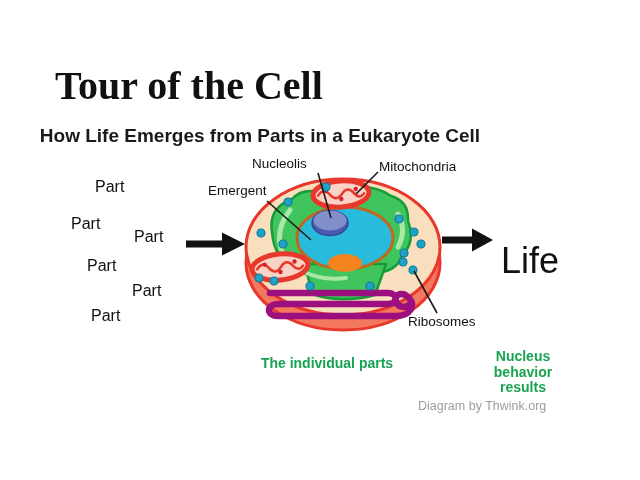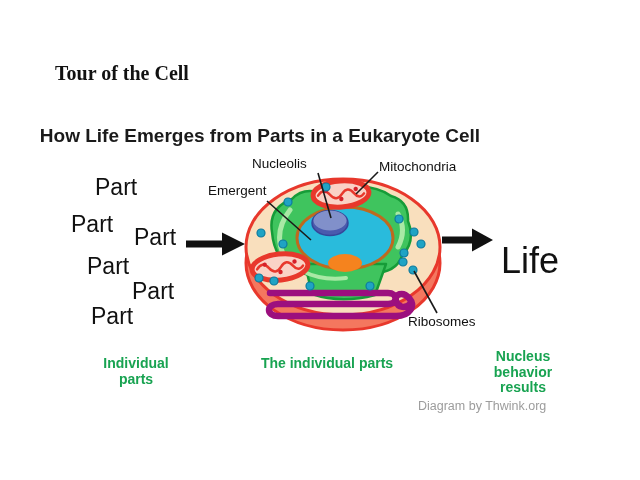--- a/index.html
+++ b/index.html
@@ -1,23 +1,23 @@
 <!DOCTYPE html>
 <html><head>
 <meta charset="utf-8">
 <style>
   html,body{margin:0;padding:0;background:#fff;}
   .slide{position:relative;width:640px;height:480px;background:#ffffff;overflow:hidden;
          font-family:"Liberation Sans","DejaVu Sans",sans-serif;color:#1a1a1a;}
   .abs{position:absolute;}
   .title{font-family:"Liberation Serif","DejaVu Serif",serif;font-weight:bold;
-         font-size:20px;left:55px;top:62px;color:#111;margin:0;}
+         font-size:40px;left:55px;top:62px;color:#111;margin:0;}
   .subtitle{left:0;top:125px;width:520px;text-align:center;font-weight:bold;
             font-size:19px;color:#1a1a1a;}
-  .part{font-size:23px;line-height:22px;color:#111;text-align:center;}
+  .part{font-size:16px;line-height:22px;color:#111;text-align:center;}
   .p1{left:95px;top:176px;} .p2{left:71px;top:213px;} .p3{left:134px;top:226px;}
   .p4{left:87px;top:255px;} .p5{left:132px;top:280px;} .p6{left:91px;top:305px;}
   .life{left:501px;top:224px;font-size:36px;color:#111;margin-top:16px;}
   .cl{font-size:13.5px;color:#111;}
   .lbl-nucleolis{left:252px;top:156px;}
   .lbl-mitochondria{left:379px;top:159px;}
   .lbl-nucleus{left:208px;top:183px;}
   .lbl-ribosomes{left:408px;top:314px;}
   .cap{font-size:14px;font-weight:bold;color:#18A351;text-align:center;line-height:15.5px;}
   .cap1{left:66px;top:356px;width:140px;}
@@ -117,24 +117,20 @@
     </g>
   </svg>
 
   <div class="abs life">Life</div>
 
   <div class="abs cl lbl-nucleolis">Nucleolis</div>
   <div class="abs cl lbl-mitochondria">Mitochondria</div>
   <div class="abs cl lbl-nucleus">Emergent</div>
   <div class="abs cl lbl-ribosomes">Ribosomes</div>
 
-  <div class="abs cap cap1">
-    <div>Individual</div>
-    <div>parts</div>
-  </div>
   <div class="abs cap cap2">
     <div>The individual parts</div>
   </div>
   <div class="abs cap cap3">
     <div>Nucleus</div>
     <div>behavior</div>
     <div>results</div>
   </div>
 
   <div class="abs credit">Diagram by Thwink.org</div>

